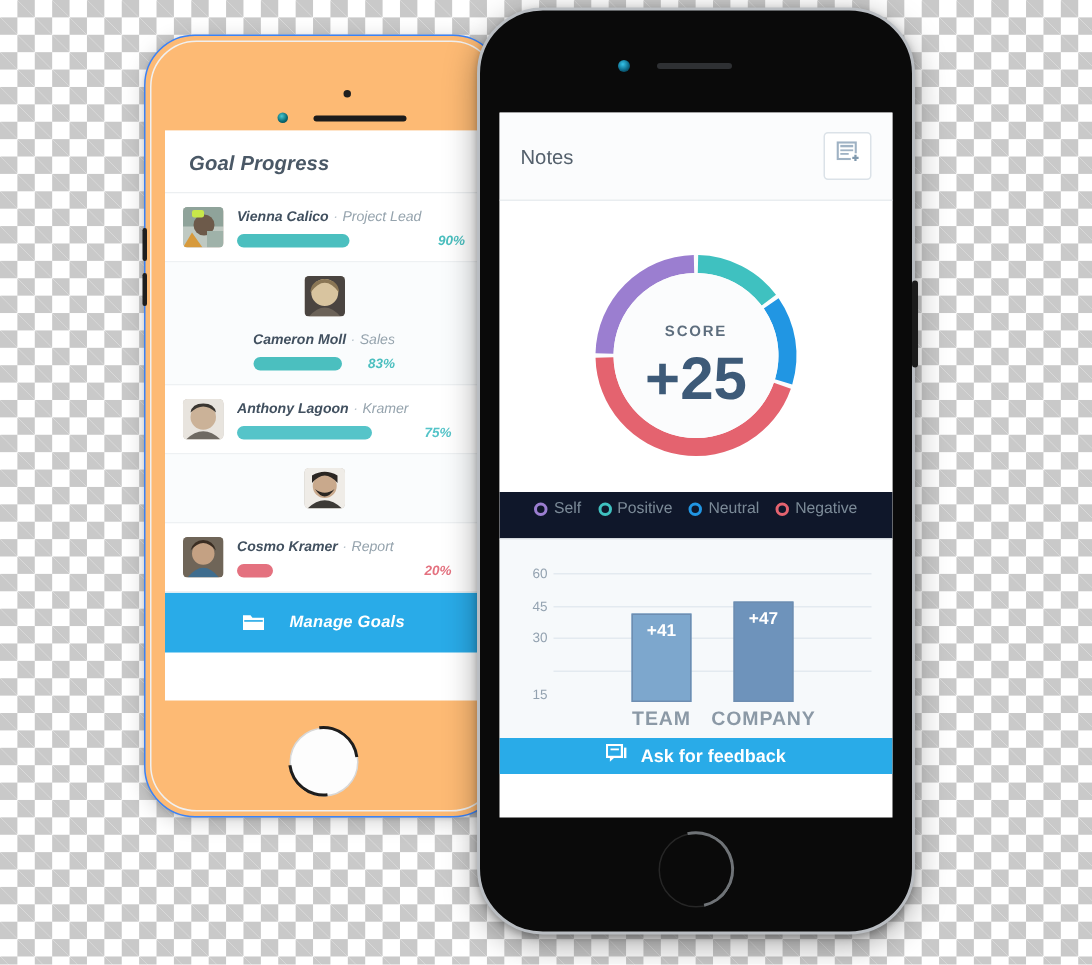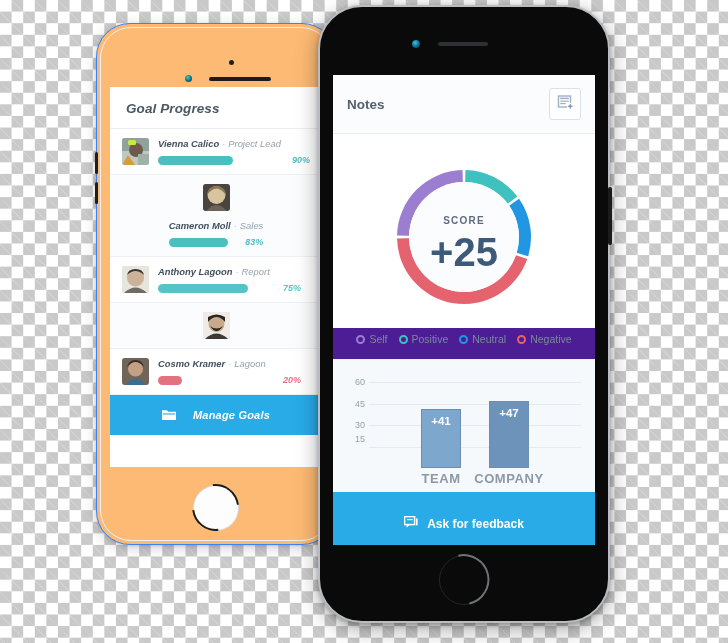--- a/index.html
+++ b/index.html
@@ -79,43 +79,43 @@
   .pb-home{position:absolute;left:50%;bottom:16px;transform:translateX(-50%);
     width:48px;height:48px;border-radius:50%;background:#0a0a0a;border:1.7px solid #262626;}
   .pb-home:before{content:"";position:absolute;inset:-1.7px;border-radius:50%;
     border:2px solid transparent;border-top-color:#6f7377;border-left-color:#6f7377;
     transform:rotate(122deg);}
   .pb-side{position:absolute;right:-4px;top:180px;width:4px;height:58px;border-radius:3px;background:#1b1b1b;}
 
   
   .nt-head{display:flex;align-items:center;justify-content:space-between;
     padding:13px 14px;border-bottom:1px solid #e9edf0;background:#fbfcfd;}
-  .nt-title{font-size:13.5px;font-weight:700;color:#55616d;}
+  .nt-title{font-size:13.5px;font-weight:400;color:#55616d;}
   .nt-addbtn{width:30px;height:30px;border:1px solid #dbe2e8;border-radius:3px;background:#fff;
     display:flex;align-items:center;justify-content:center;}
   .donut-wrap{padding:18px 0 6px;display:flex;justify-content:center;background:#fff;}
   .score-label{font-size:10px;font-weight:700;fill:#5e6e7e;letter-spacing:1.2px;}
   .score-value{font-size:40px;font-weight:700;fill:#3d5a78;}
   .legend{display:flex;align-items:flex-end;justify-content:center;gap:11px;
-    padding:5px 6px 14px;background:#4c1d95;}
+    padding:5px 6px 14px;background:#0f172a;}
   .lg-item{display:flex;align-items:center;gap:4px;}
   .lg-ring{width:9px;height:9px;border-radius:50%;border:2.4px solid #999;box-sizing:border-box;}
   .lg-text{font-size:10.5px;color:#7b8a97;}
   .chart{position:relative;background:#f6f9fb;border-top:1px solid #eaeff3;padding:12px 10px 4px;height:116px;}
   .chart-inner{position:relative;height:96px;margin-left:26px;}
   .grid-line{position:absolute;left:0;right:4px;height:1px;background:#e3eaf0;}
   .ytick{position:absolute;left:-26px;width:22px;text-align:right;font-size:9px;color:#93a2b0;
     transform:translateY(-5px);}
   .bar{position:absolute;bottom:0;width:40px;border:1px solid #6d8db1;box-sizing:border-box;
     display:flex;justify-content:center;}
   .bar-label{color:#fff;font-size:11.5px;font-weight:700;margin-top:5px;}
   .xlabels{display:flex;margin-left:26px;margin-top:3px;position:relative;height:14px;}
   .xlabel{position:absolute;font-size:13px;font-weight:700;color:#8b99a6;letter-spacing:.6px;
     transform:translateX(-50%);}
-  .nt-cta{background:#29abe8;color:#fff;text-align:center;padding:24px 0;
+  .nt-cta{background:#29abe8;color:#fff;text-align:center;padding:4px 0;
     font-size:12px;font-weight:700;display:flex;align-items:center;justify-content:center;gap:8px;}
 </style>
 </head>
 <body>
 
 <div class="stage">
 
   <div class="phone-white">
     <div class="inner-ring"></div>
     <div class="pw-sensor"></div>
@@ -182,21 +182,21 @@
         <div class="avatar">
           <svg viewBox="0 0 27 27" preserveAspectRatio="none" aria-hidden="true">
             <rect width="27" height="27" fill="#e8e4de"></rect>
             <circle cx="13.5" cy="12" r="8.5" fill="#cbb298"></circle>
             <path d="M5 9 Q13.5 1 22 9 Q21 3 13.5 3 Q6 3 5 9Z" fill="#3a3631"></path>
             <path d="M2 27 Q13.5 16 25 27 Z" fill="#6f6a63"></path>
           </svg>
         </div>
         <div class="gp-body">
           <div class="gp-name-line">
-            <span class="gp-name">Anthony Lagoon</span><span class="gp-dot">·</span><span class="gp-role">Report</span>
+            <span class="gp-name">Anthony Lagoon</span><span class="gp-dot">·</span><span class="gp-role">Kramer</span>
           </div>
           <div class="gp-bar-line">
             <div class="gp-bar-track">
               <div class="gp-bar-fill" id="bar2" style="width: 75%; background: rgb(85, 196, 201);"></div>
             </div>
             <span class="gp-pct" id="pct2" style="color: rgb(85, 196, 201);">75%</span>
           </div>
         </div>
       </div>
 
@@ -216,21 +216,21 @@
         <div class="avatar">
           <svg viewBox="0 0 27 27" preserveAspectRatio="none" aria-hidden="true">
             <rect width="27" height="27" fill="#6f6558"></rect>
             <path d="M3 27 Q13.5 14 24 27 Z" fill="#3f6d8e"></path>
             <circle cx="13.5" cy="11" r="7.5" fill="#c4a183"></circle>
             <path d="M5 9 Q13.5 -1 22 9 Q20 2 13.5 2 Q7 2 5 9Z" fill="#3a2d22"></path>
           </svg>
         </div>
         <div class="gp-body">
           <div class="gp-name-line">
-            <span class="gp-name">Cosmo Kramer</span><span class="gp-dot">·</span><span class="gp-role">Lagoon</span>
+            <span class="gp-name">Cosmo Kramer</span><span class="gp-dot">·</span><span class="gp-role">Report</span>
           </div>
           <div class="gp-bar-line">
             <div class="gp-bar-track">
               <div class="gp-bar-fill" id="bar4" style="width: 20%; background: rgb(228, 113, 127);"></div>
             </div>
             <span class="gp-pct" id="pct4" style="color: rgb(228, 113, 127);">20%</span>
           </div>
         </div>
       </div>
 
@@ -302,21 +302,21 @@
         </div>
         <div class="lg-item">
           <span class="lg-ring" id="lg3" style="border-color: rgb(228, 99, 111);"></span>
           <span class="lg-text">Negative</span>
         </div>
       </div>
 
       <div class="chart">
         <div class="chart-inner" id="chart-inner">
             <div class="grid-line" style="top: 74.5075px;"></div>
-            <div class="ytick" style="top: 67px;">15</div>
+            <div class="ytick" style="top: 91px;">15</div>
             <div class="grid-line" style="top: 53.0149px;"></div>
             <div class="ytick" style="top: 53.0149px;">30</div>
             <div class="grid-line" style="top: 31.5224px;"></div>
             <div class="ytick" style="top: 31.5224px;">45</div>
             <div class="grid-line" style="top: 10.0299px;"></div>
             <div class="ytick" style="top: 10.0299px;">60</div>
             <div class="bar" style="height: 58.7463px; left: 52px; background: rgb(125, 167, 205);">
               <div class="bar-label">+41</div>
             </div>
             <div class="bar" style="height: 67.3433px; left: 120px; background: rgb(110, 147, 187);">

